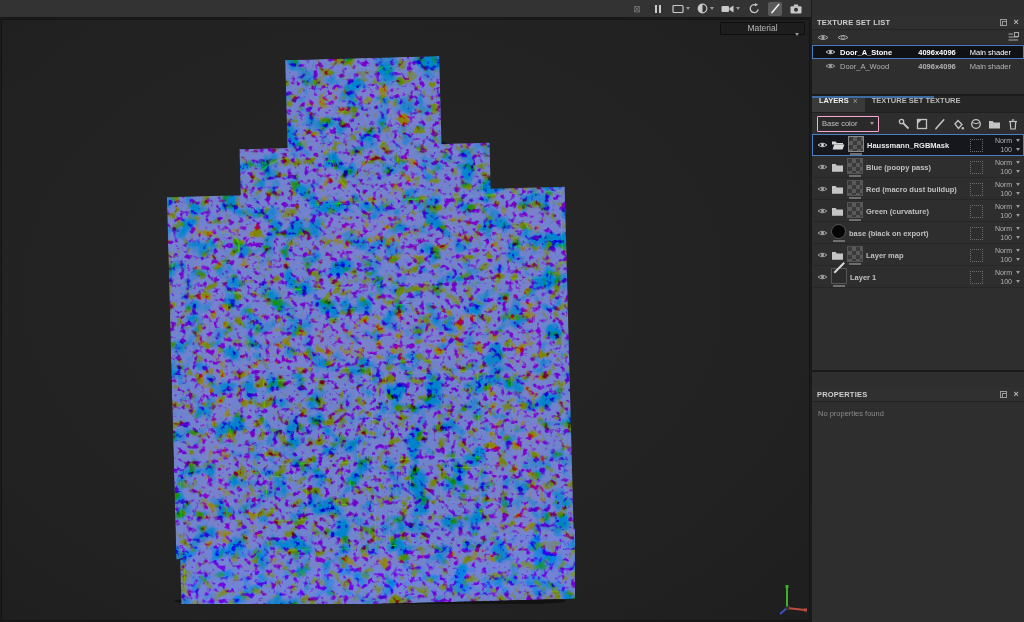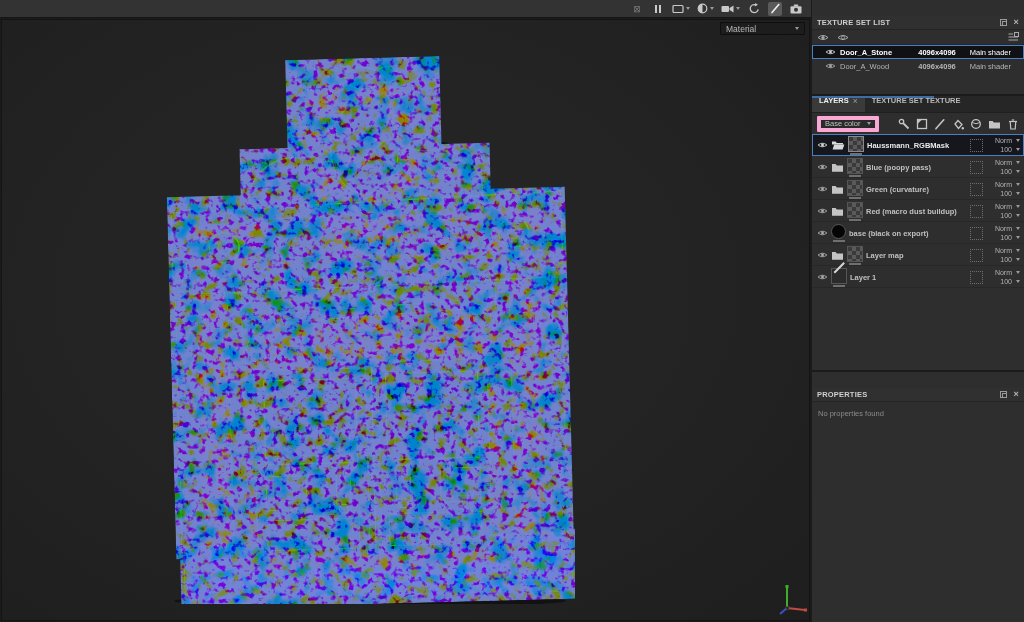--- a/index.html
+++ b/index.html
@@ -19,21 +19,21 @@
   .cv { width:0; height:0; border-left:2.5px solid transparent; border-right:2.5px solid transparent;
         border-top:3.5px solid #9a9a9a; display:inline-block; margin-left:2px; }
   .pausebars { display:flex; gap:2px; }
   .pausebars i { width:2px; height:8px; background:#c9c9c9; display:block; }
 
   .viewport { position:absolute; left:1px; top:19px; width:809px; height:602px;
               background:radial-gradient(ellipse at 46% 45%, #262626 0%, #232323 55%, #1e1e1e 100%);
               border:1px solid #141414; }
   .matdrop { position:absolute; right:4px; top:2px; width:85px; height:13px; background:#1d1d1d;
              border:1px solid #0e0e0e; color:#b9b9b9; font-size:8.5px; display:flex;
-             align-items:center; padding:0 5px; border-radius:1px; }
+             align-items:center; padding:0 5px; border-radius:1px;flex-direction:column; }
   .matdrop .cv { margin-left:auto; }
   .doorwrap { position:absolute; left:163px; top:36px; width:410px; height:548px; }
   .gizmo { position:absolute; left:775px; top:562px; width:32px; height:36px; }
 
   
   .right { position:absolute; left:812px; top:0; width:212px; height:622px; background:#1b1b1b; }
   .panel { position:absolute; left:0; width:212px; background:#2e2e2e; }
   .phead { height:14px; background:#303030; border-bottom:1px solid #242424; display:flex;
            align-items:center; padding:0 5px; color:#cfcfcf; font-size:7.5px; font-weight:bold;
            letter-spacing:.2px;margin-top:16px; }
@@ -57,21 +57,21 @@
 
   
   .lay { top:96px; height:274px; }
   .accentline { position:absolute; left:0; top:0; width:122px; height:2px; background:#3c6ea5; }
   .tabs { height:17px; display:flex; background:#262626; border-bottom:1px solid #1f1f1f; }
   .tab { display:flex; align-items:flex-start; gap:4px; padding:0 7px; font-size:7.5px;
          font-weight:bold; color:#b9b9b9; }
   .tab.active { background:#3a3a3a; color:#efefef; }
   .tab .x { font-weight:normal; color:#9a9a9a; font-size:8.5px; }
   .laytools { height:21px; display:flex; align-items:center; gap:6px; padding:0 5px; }
-  .chandrop { width:62px; height:16px; background:#2a2a2a; border:4px solid #f9a8d4;
+  .chandrop { width:62px; height:16px; background:#2a2a2a; border:1px solid #f9a8d4;
               color:#c2c2c2; font-size:7.5px; display:flex; align-items:center; padding:0 4px;
               border-radius:1px; }
   .chandrop .cv { margin-left:auto; }
   .laytools .sp { flex:1; }
   .lrow { height:22px; display:flex; align-items:center; gap:3px; padding:0 3px 0 4px;
           border:1px solid transparent; border-bottom:1px solid #272727; font-size:7.5px;
           color:#c0c0c0; }
   .lrow.sel { background:#15171c; border:1px solid #4a7fc1; color:#e9e9e9; }
   .lrow .nm { flex:1; white-space:nowrap; overflow:hidden;font-weight:bold; }
   .thumbcol { display:flex; flex-direction:column; align-items:center; gap:1px; }
@@ -434,21 +434,21 @@
             <path d="M1,4.5 Q6,0.5 11,4.5 Q6,8.5 1,4.5 Z" fill="none" stroke="#a9a9a9" stroke-width="1"></path>
             <circle cx="6" cy="4.5" r="1.6" fill="#a9a9a9"></circle>
           </svg>
         <svg width="13" height="11" viewBox="0 0 13 11">
             <path d="M1,2 L4.6,2 L5.8,3.4 L12,3.4 L12,9.8 L1,9.8 Z" fill="#c4c4c4"></path>
           </svg>
         <span class="thumbcol">
             <span class="thumb"></span>
             <span class="minibar"></span>
           </span>
-        <span class="nm">Green (curvature)</span>
+        <span class="nm">Red (macro dust buildup)</span>
         <span class="maskbox"></span>
         <span class="blendcol">
           <span>
               <i style="font-style:normal">Norm</i>
               <span class="cv"></span>
             </span>
           <span>
               <i style="font-style:normal">100</i>
               <span class="cv"></span>
             </span>
@@ -460,21 +460,21 @@
             <path d="M1,4.5 Q6,0.5 11,4.5 Q6,8.5 1,4.5 Z" fill="none" stroke="#a9a9a9" stroke-width="1"></path>
             <circle cx="6" cy="4.5" r="1.6" fill="#a9a9a9"></circle>
           </svg>
         <svg width="13" height="11" viewBox="0 0 13 11">
             <path d="M1,2 L4.6,2 L5.8,3.4 L12,3.4 L12,9.8 L1,9.8 Z" fill="#c4c4c4"></path>
           </svg>
         <span class="thumbcol">
             <span class="thumb"></span>
             <span class="minibar"></span>
           </span>
-        <span class="nm">Red (macro dust buildup)</span>
+        <span class="nm">Green (curvature)</span>
         <span class="maskbox"></span>
         <span class="blendcol">
           <span>
               <i style="font-style:normal">Norm</i>
               <span class="cv"></span>
             </span>
           <span>
               <i style="font-style:normal">100</i>
               <span class="cv"></span>
             </span>

